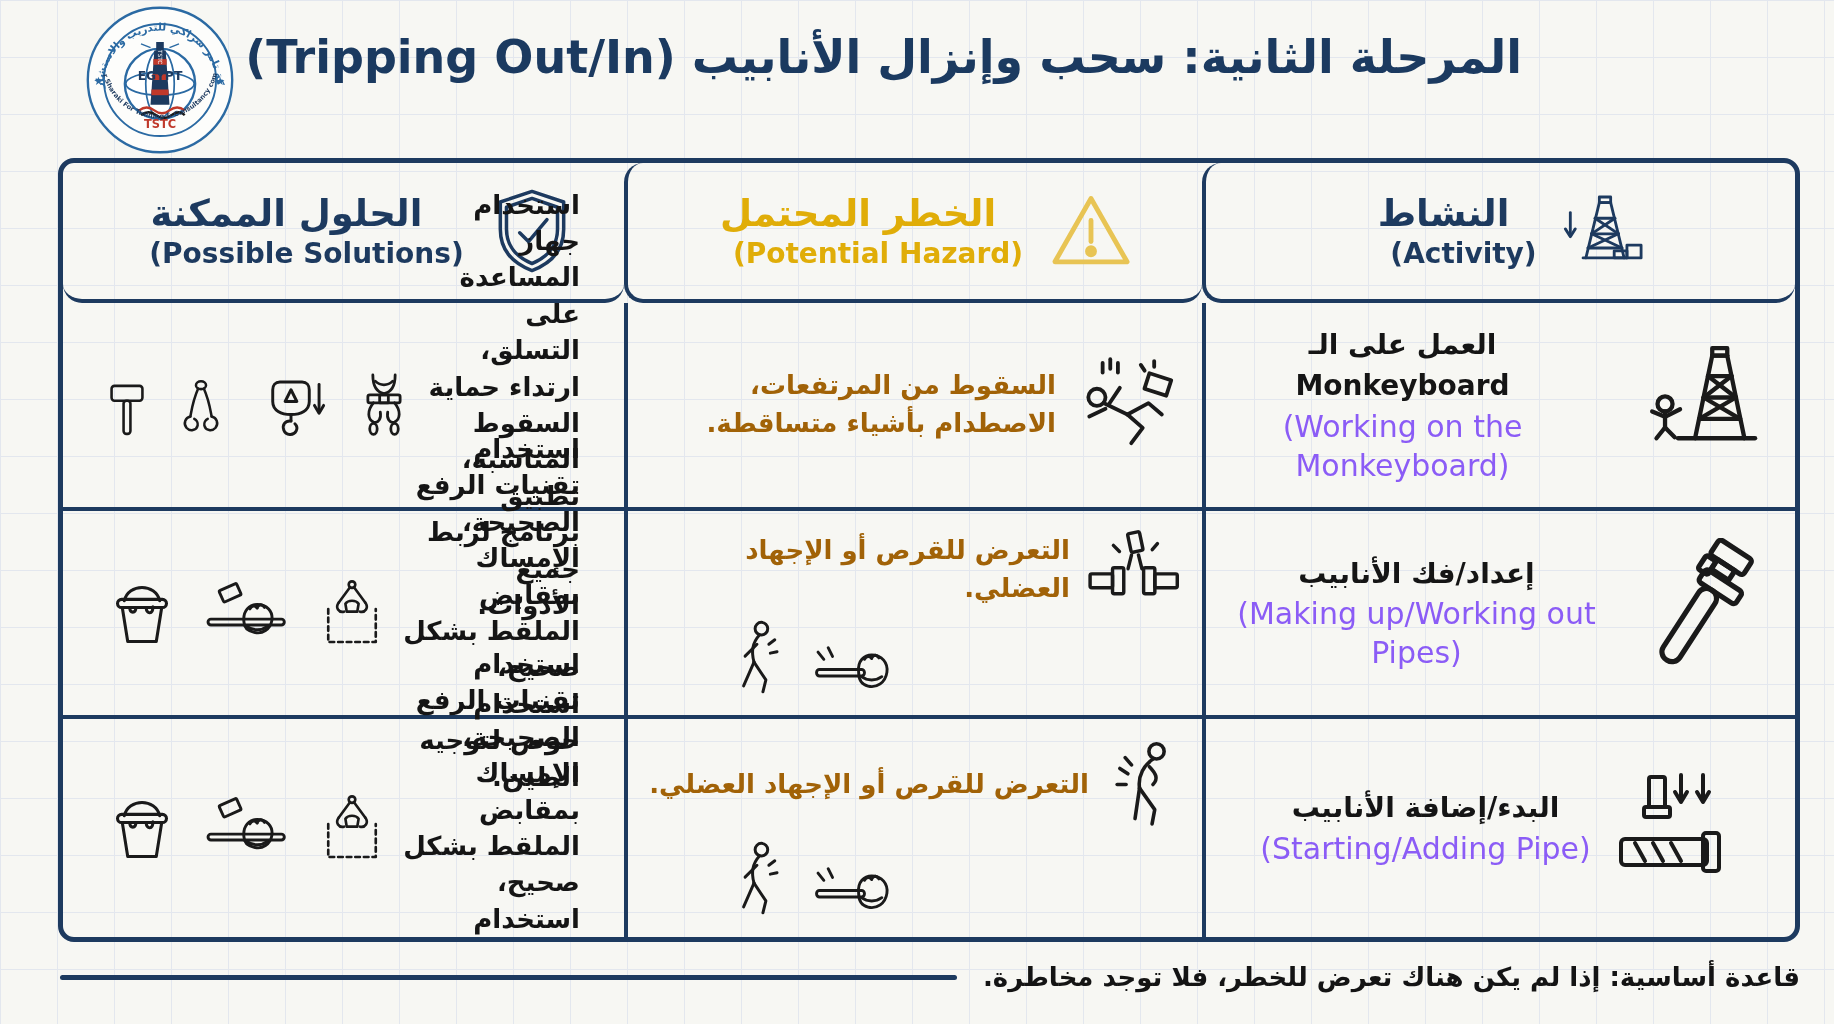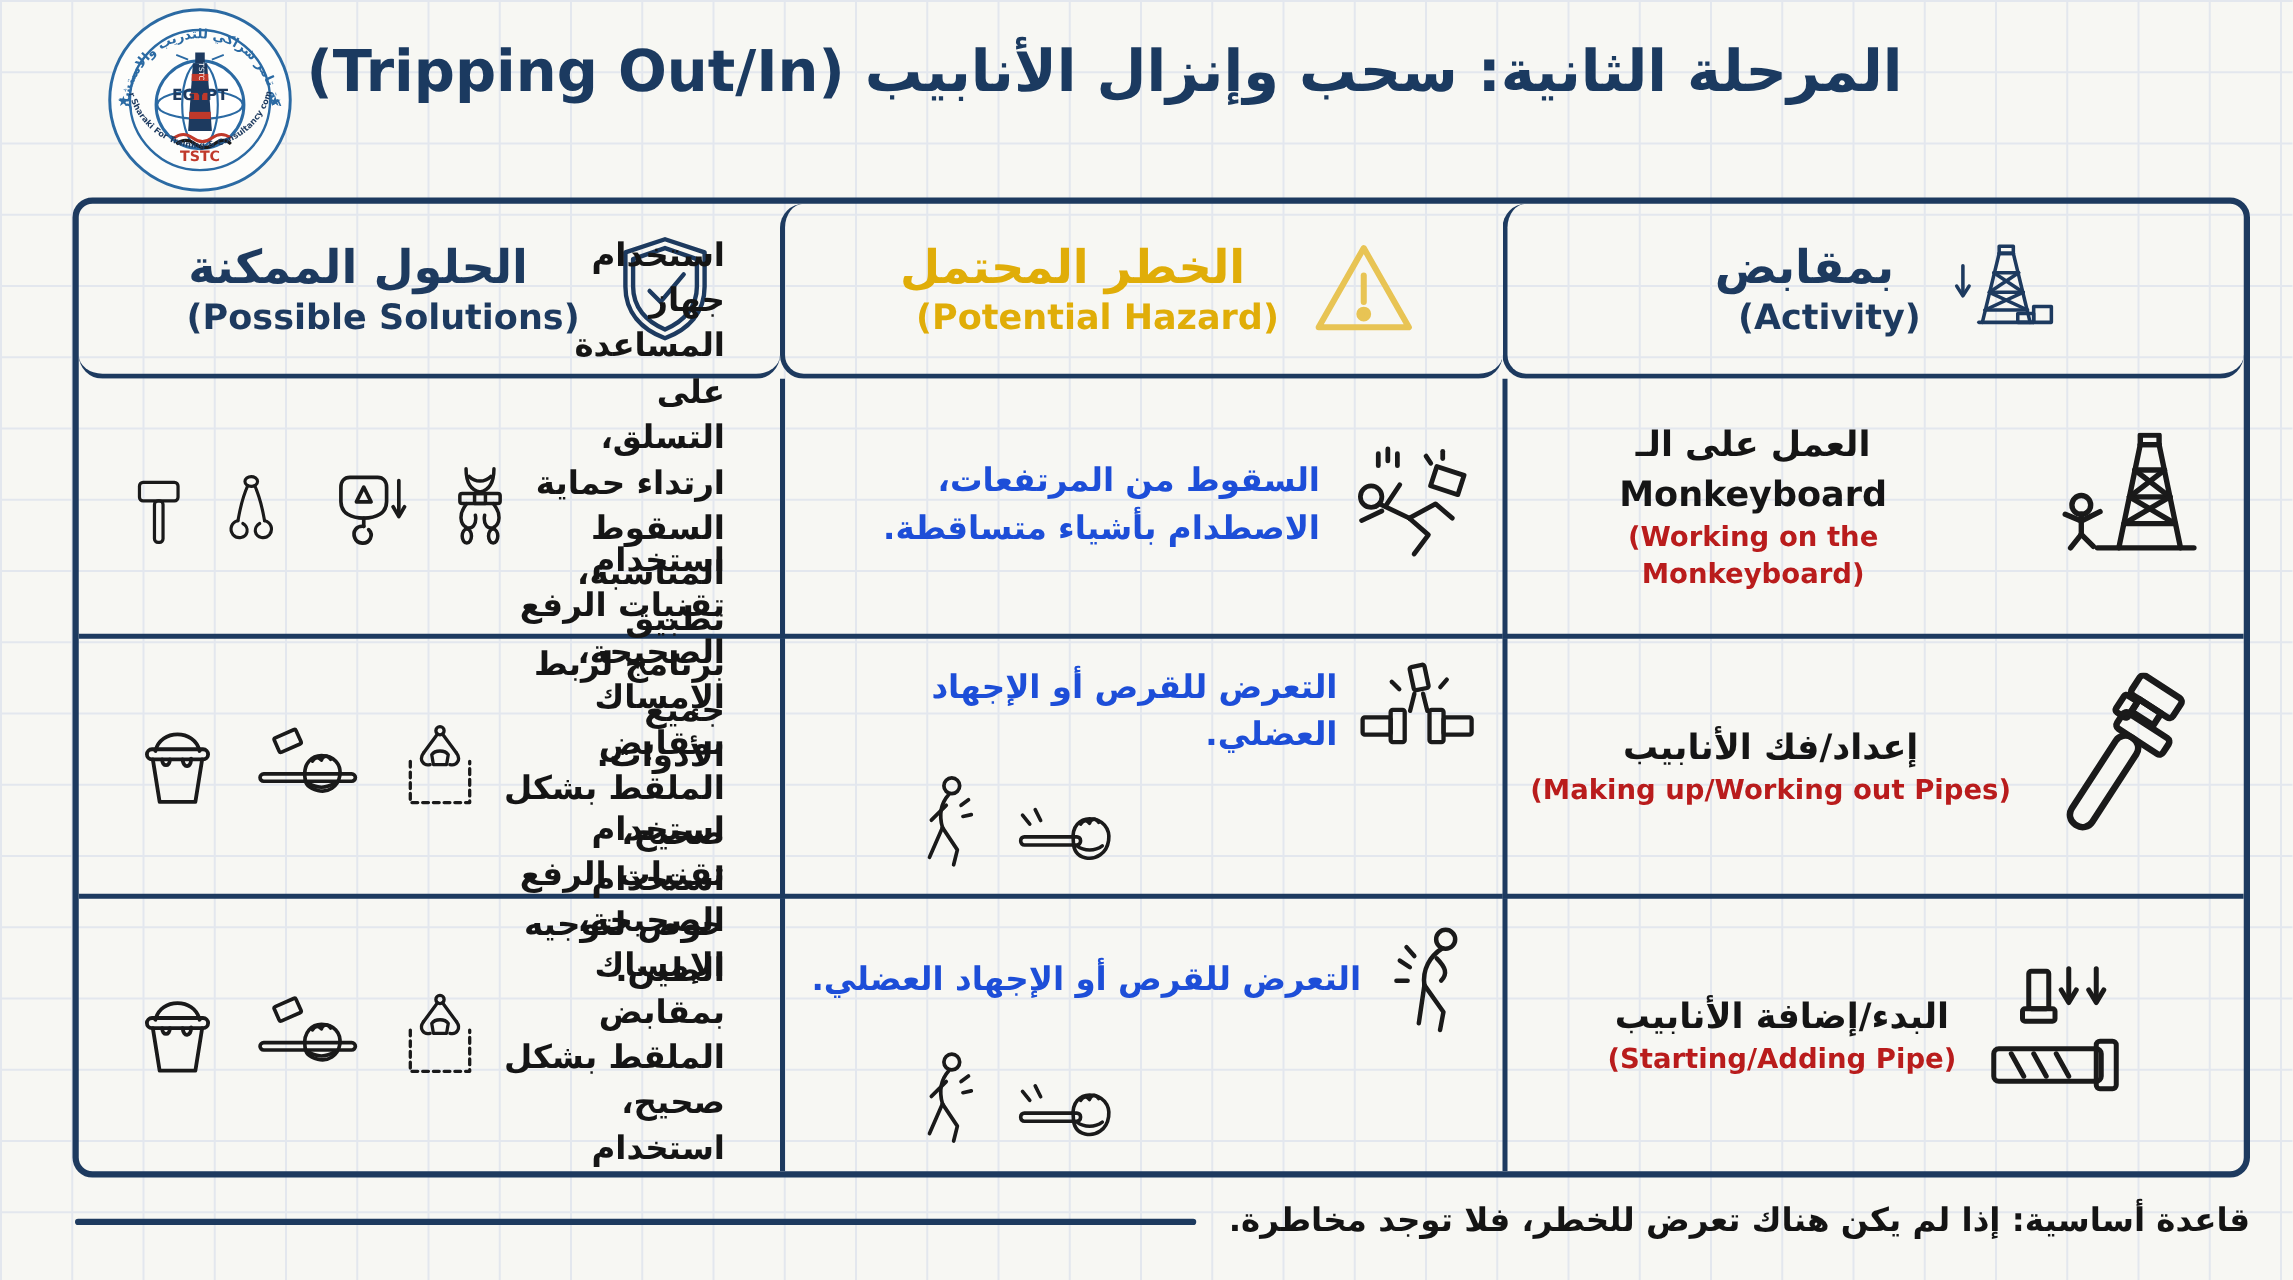--- a/index.html
+++ b/index.html
@@ -40,25 +40,25 @@
   .hd { display:flex; direction:rtl; align-items:center; justify-content:center; gap:22px;border-radius:19px; }
   .hd-text { text-align:center; }
   .hd-ar { font-size:37px; font-weight:bold; line-height:1.25; }
   .hd-en { font-size:28px; font-weight:bold; direction:ltr; line-height:1.2;margin-left:40px; }
   .hd-gold .hd-ar, .hd-gold .hd-en { color:#e0ad08; }
   .hd-navy .hd-ar, .hd-navy .hd-en { color:#1d3a5f; }
 
   .act { display:flex; direction:rtl; align-items:center; justify-content:center; gap:18px; padding:16px 12px; }
   .act-text { text-align:center; }
   .act-ar { font-size:28px; font-weight:bold; color:#151515; line-height:1.45; }
-  .act-en { font-size:22px; font-weight:bold; color:#b91c1c; direction:ltr; line-height:1.3; }
+  .act-en { font-size:30px; font-weight:normal; color:#8b5cf6; direction:ltr; line-height:1.3; }
 
   .haz { display:flex; direction:rtl; flex-direction:column; align-items:center; justify-content:center; gap:8px; padding:6px 14px; }
   .haz-main { display:flex; align-items:center; gap:18px; }
-  .haz-text { font-size:26px; font-weight:bold; color:#1d4ed8; text-align:right; line-height:1.45; }
+  .haz-text { font-size:26px; font-weight:bold; color:#a16207; text-align:right; line-height:1.45; }
   .w405 { max-width:405px; }
   .haz-sub { display:flex; align-items:flex-end; gap:30px; transform:translateX(-105px); }
 
   .sol { display:flex; direction:rtl; flex-direction:row; align-items:center; justify-content:center; gap:10px; padding:10px 44px; }
   .sol-text { font-size:26px; font-weight:bold; color:#151515; text-align:right; line-height:1.4; }
   .sol-icons { display:flex; align-items:flex-end; gap:26px; }
 
   .footer { position:absolute; left:60px; right:34px; top:962px; direction:rtl; display:flex; align-items:center; gap:26px; }
   .footer-text { font-size:26px; font-weight:bold; color:#141414; white-space:nowrap; }
   .footer-rule { flex:1; height:5px; background:#1d3a5f; border-radius:3px; }
@@ -345,21 +345,21 @@
 <div class="title">المرحلة الثانية: سحب وإنزال الأنابيب (Tripping Out/In)</div>
 
 <div class="table">
   <div class="tgrid">
 
     <div class="cell hd hd-navy bb bl">
       <svg class="ic ic-h c-navy">
           <use href="#s-derrick"></use>
         </svg>
       <div class="hd-text">
-        <div class="hd-ar">بمقابض</div>
+        <div class="hd-ar">النشاط</div>
         <div class="hd-en">(Activity)</div>
       </div>
     </div>
     <div class="cell hd hd-gold bb bl">
       <svg class="ic ic-h c-gold">
           <use href="#s-warning"></use>
         </svg>
       <div class="hd-text">
         <div class="hd-ar">الخطر المحتمل</div>
         <div class="hd-en">(Potential Hazard)</div>

